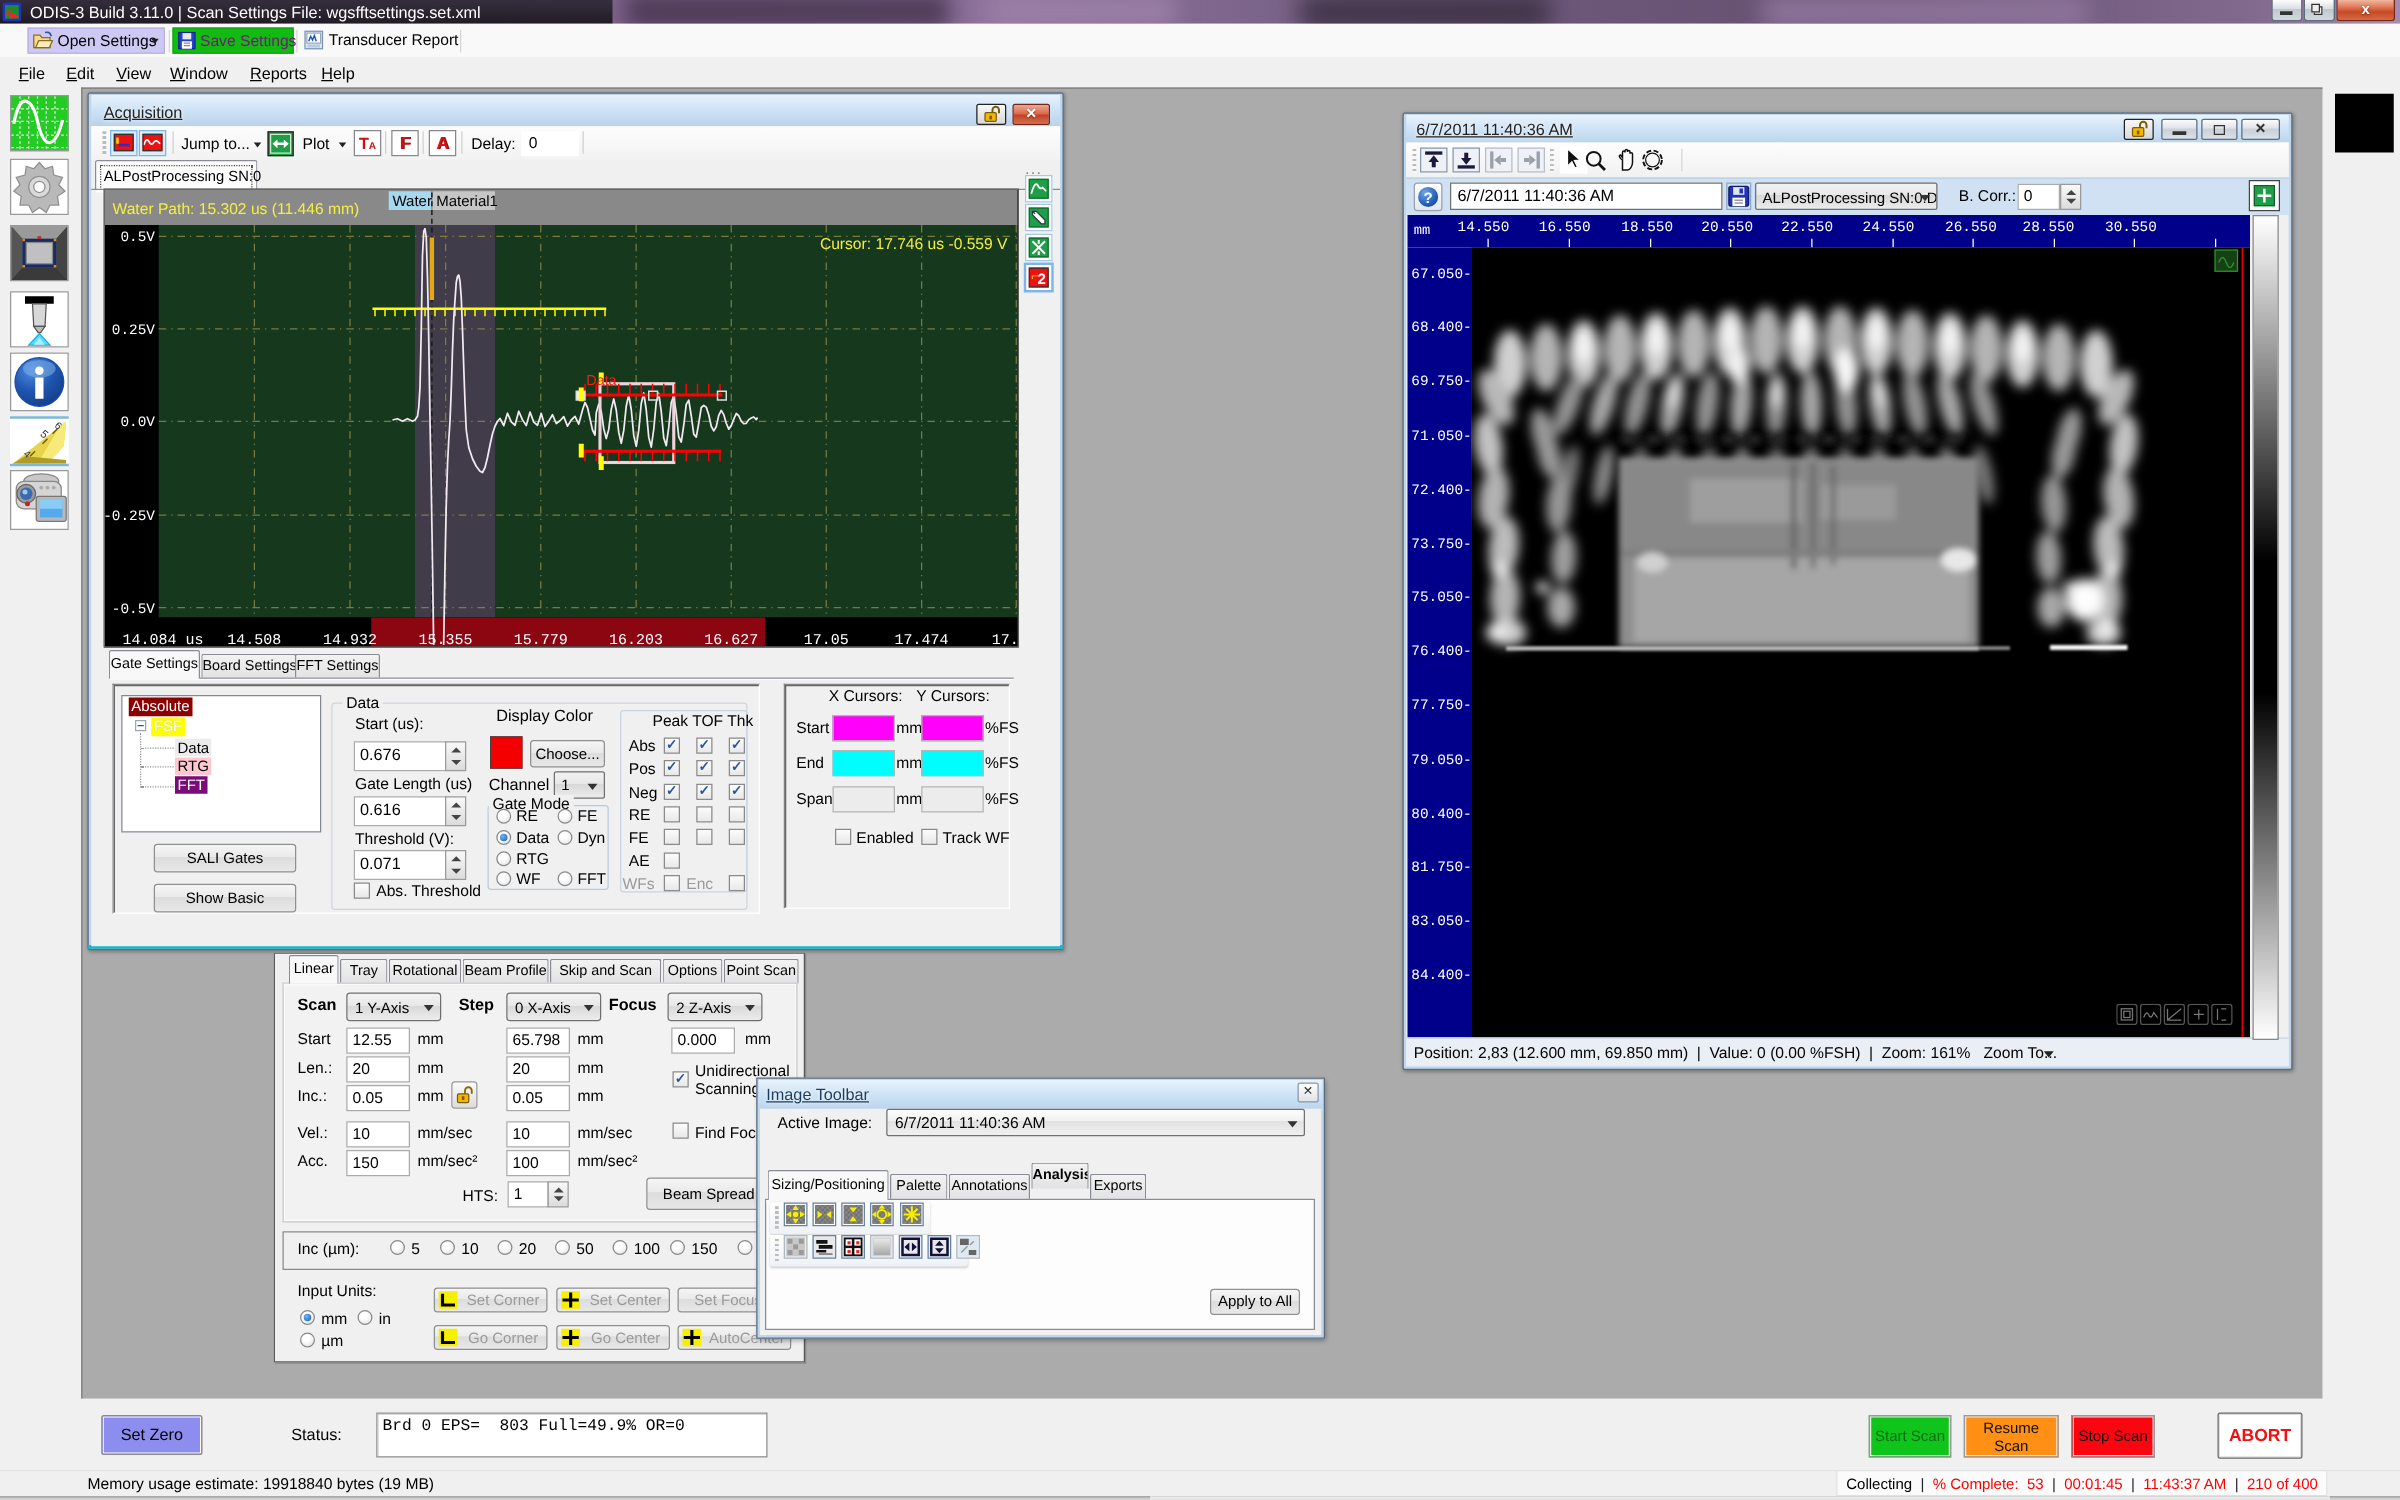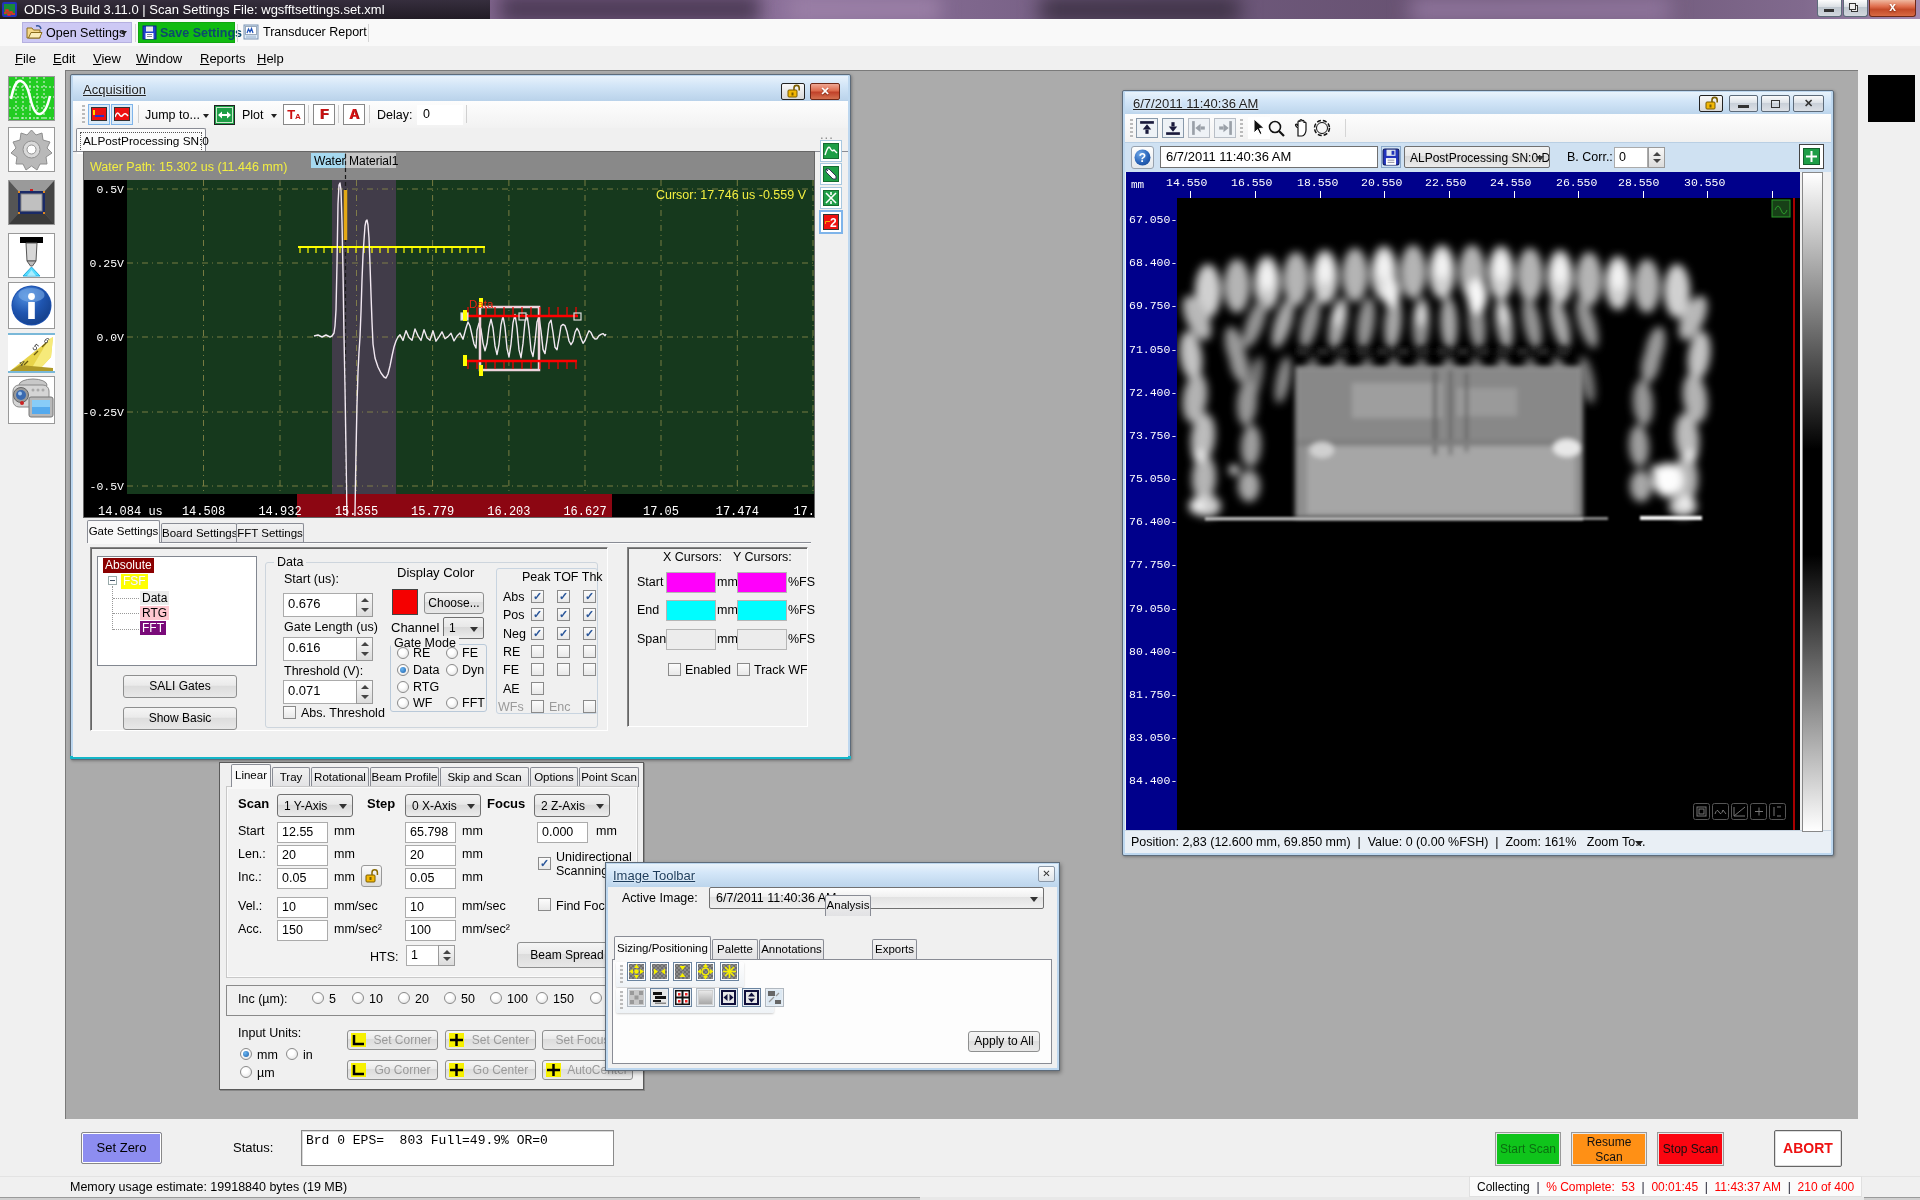--- a/index.html
+++ b/index.html
@@ -59,21 +59,21 @@
 </div>
 <div class="ab" style="left:135px;top:24px;width:1px;height:18px;background:#d5d5d5;"></div>
 <div class="ab" style="left:138px;top:22px;width:97px;height:21px;background:#11bb11;border:1px solid #0fa50f;">
  <svg class="ab" style="left:3px;top:2px;" width="15" height="15" viewBox="0 0 15 15">
       <rect x="1" y="1" width="13" height="13" fill="#2244cc" stroke="#112288"></rect>
       <rect x="4" y="1.5" width="7" height="5" fill="#e8e8e8"></rect>
       <rect x="3.5" y="8" width="8" height="6" fill="#fff"></rect>
       <line x1="5" y1="9.5" x2="10" y2="9.5" stroke="#889"></line>
       <line x1="5" y1="11.5" x2="10" y2="11.5" stroke="#889"></line>
     </svg>
- <span class="ab" style="left:21px;top:3px;font-size:12.5px;color:#0c4a6e;white-space:nowrap;font-weight:bold;">Save Settings</span>
+ <span class="ab" style="left:21px;top:3px;font-size:12.5px;color:#701a75;white-space:nowrap;">Save Settings</span>
 </div>
 <div class="ab" style="left:237px;top:24px;width:1px;height:18px;background:#d5d5d5;"></div>
 <svg class="ab" style="left:243px;top:24px;" width="16" height="16" viewBox="0 0 16 16">
     <rect x="1" y="1" width="14" height="14" fill="#dce9f6" stroke="#7a93b2"></rect>
     <rect x="2.5" y="2.5" width="11" height="8" fill="#fff" stroke="#9ab"></rect>
     <path d="M4 9 L5.5 5 7 8 8.5 4.5 10 9" stroke="#2255bb" fill="none" stroke-width="1.2"></path>
     <rect x="3" y="11.5" width="10" height="2.5" fill="#b8cce0"></rect>
   </svg>
 <div class="ab" style="left:263px;top:25px;font-size:12.5px;">Transducer Report</div>
 <div class="ab" style="left:368px;top:24px;width:1px;height:18px;background:#d5d5d5;"></div>
@@ -576,21 +576,21 @@
 <div class="ab" style="left:1038px;top:866px;width:17px;height:16px;background:linear-gradient(#fcfcfc,#dfe4e9);border:1px solid #8a98a8;border-radius:2px;text-align:center;font-size:10px;line-height:14px;color:#333;">✕</div>
 <div class="ab" style="left:608px;top:887px;width:449px;height:181px;background:#f0f0f0;"></div>
 <div class="lab" style="left:622px;top:891px;">Active Image:</div>
 <div class="combo" style="left:709px;top:887px;width:335px;height:22px;background:linear-gradient(#fefefe,#f0f0f0 45%,#e2e2e2 46%,#f0f0f0);">
     <span style="position:absolute;left:6px;top:3px;font-size:12.5px;">6/7/2011 11:40:36 AM</span>
     <span class="ar"></span>
   </div>
 <div class="tab tabon" style="left:614px;top:936px;width:97px;height:24px;line-height:22px;">Sizing/Positioning</div>
 <div class="tab" style="left:712px;top:939px;width:46px;height:21px;line-height:19px;">Palette</div>
 <div class="tab" style="left:759px;top:939px;width:65px;height:21px;line-height:19px;">Annotations</div>
-<div class="tab" style="left:825px;top:895px;width:46px;height:21px;line-height:19px;">Analysis</div>
+<div class="tab" style="left:825px;top:930px;width:46px;height:21px;line-height:19px;font-weight:bold;">Analysis</div>
 <div class="tab" style="left:872px;top:939px;width:45px;height:21px;line-height:19px;">Exports</div>
 <div class="ab" style="left:612px;top:959px;width:440px;height:105px;background:#fdfdfd;border:1px solid #898c95;"></div>
 <div class="ab" style="left:613px;top:960px;width:96px;height:2px;background:#f8f8f8;"></div>
 <div class="ab" style="left:616px;top:962px;width:128px;height:25px;background:linear-gradient(#fefefe,#eef2f6);border-radius:2px;box-shadow:0 1px 2px #ccc;"></div>
 <div class="ab" style="left:620px;top:965px;width:3px;height:18px;background:repeating-linear-gradient(#bbb 0 2px,#f4f4f4 2px 4px);"></div>
 <div class="ab" style="left:616px;top:988px;width:158px;height:25px;background:linear-gradient(#fefefe,#eef2f6);border-radius:2px;box-shadow:0 1px 2px #ccc;"></div>
 <div class="ab" style="left:620px;top:991px;width:3px;height:18px;background:repeating-linear-gradient(#bbb 0 2px,#f4f4f4 2px 4px);"></div>
 <svg width="0" height="0">
     <defs>
       <pattern id="chk" width="4" height="4" patternUnits="userSpaceOnUse">

